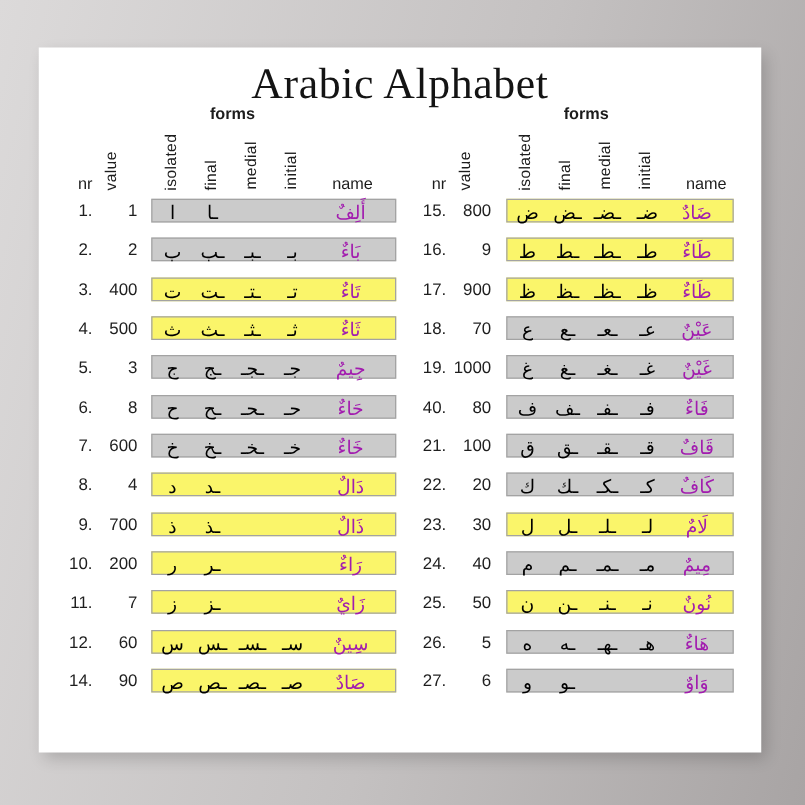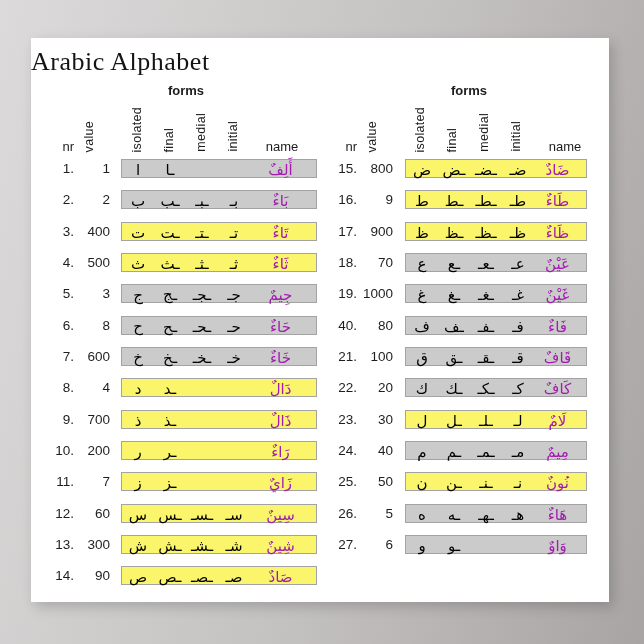--- a/index.html
+++ b/index.html
@@ -9,23 +9,24 @@
     font-family:"Liberation Sans", sans-serif;
     -webkit-font-smoothing:antialiased;
   }
   .poster{
     position:absolute;left:31px;top:38px;width:578px;height:564px;
     background:var(--poster-bg,#ffffff);
     box-shadow:4px 5px 12px rgba(0,0,0,0.18);
   }
   .title{
     position:absolute;top:10px;left:0;right:0;margin:0;
+    text-align:center;
     font-family:"Liberation Serif", serif;
     font-weight:400;
-    font-size:26px;line-height:1.1;color:#141414;
+    font-size:35px;line-height:1.1;color:#141414;
     letter-spacing:0.5px;
   }
   .half{position:absolute;top:44px;height:514px;}
   .half-left{left:11px;width:287px;}
   .half-right{left:294px;width:273px;}
   .thead{position:absolute;top:0;left:0;right:0;height:77px;font-size:13px;color:#1c1c1c;}
   .h-forms{position:absolute;top:1px;left:79px;width:130px;text-align:center;font-weight:bold;}
   .h-nr{position:absolute;bottom:5px;left:0;width:32px;text-align:right;}
   .h-name{position:absolute;bottom:5px;left:216px;width:48px;text-align:center;}
   .rot{
@@ -209,31 +210,20 @@
     <span class="val">60</span>
     <div class="bar sun">
       <span class="form" lang="ar">س</span>
       <span class="form" lang="ar">ـس</span>
       <span class="form" lang="ar">ـسـ</span>
       <span class="form" lang="ar">سـ</span>
       <span class="name-ar" lang="ar">سِينٌ</span>
     </div>
   </div>
         <div class="row">
-    <span class="nr">13.</span>
-    <span class="val">300</span>
-    <div class="bar sun">
-      <span class="form" lang="ar">ش</span>
-      <span class="form" lang="ar">ـش</span>
-      <span class="form" lang="ar">ـشـ</span>
-      <span class="form" lang="ar">شـ</span>
-      <span class="name-ar" lang="ar">شِينٌ</span>
-    </div>
-  </div>
-        <div class="row">
     <span class="nr">14.</span>
     <span class="val">90</span>
     <div class="bar sun">
       <span class="form" lang="ar">ص</span>
       <span class="form" lang="ar">ـص</span>
       <span class="form" lang="ar">ـصـ</span>
       <span class="form" lang="ar">صـ</span>
       <span class="name-ar" lang="ar">صَادٌ</span>
     </div>
   </div>

